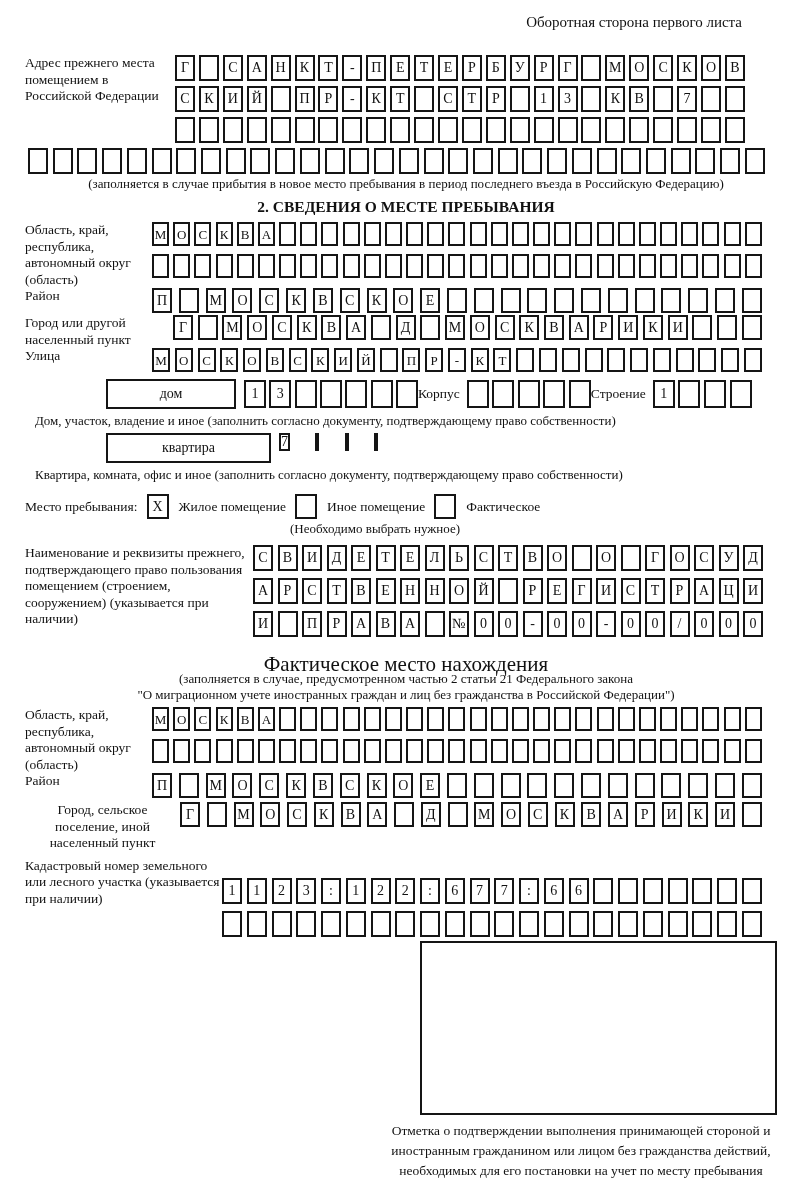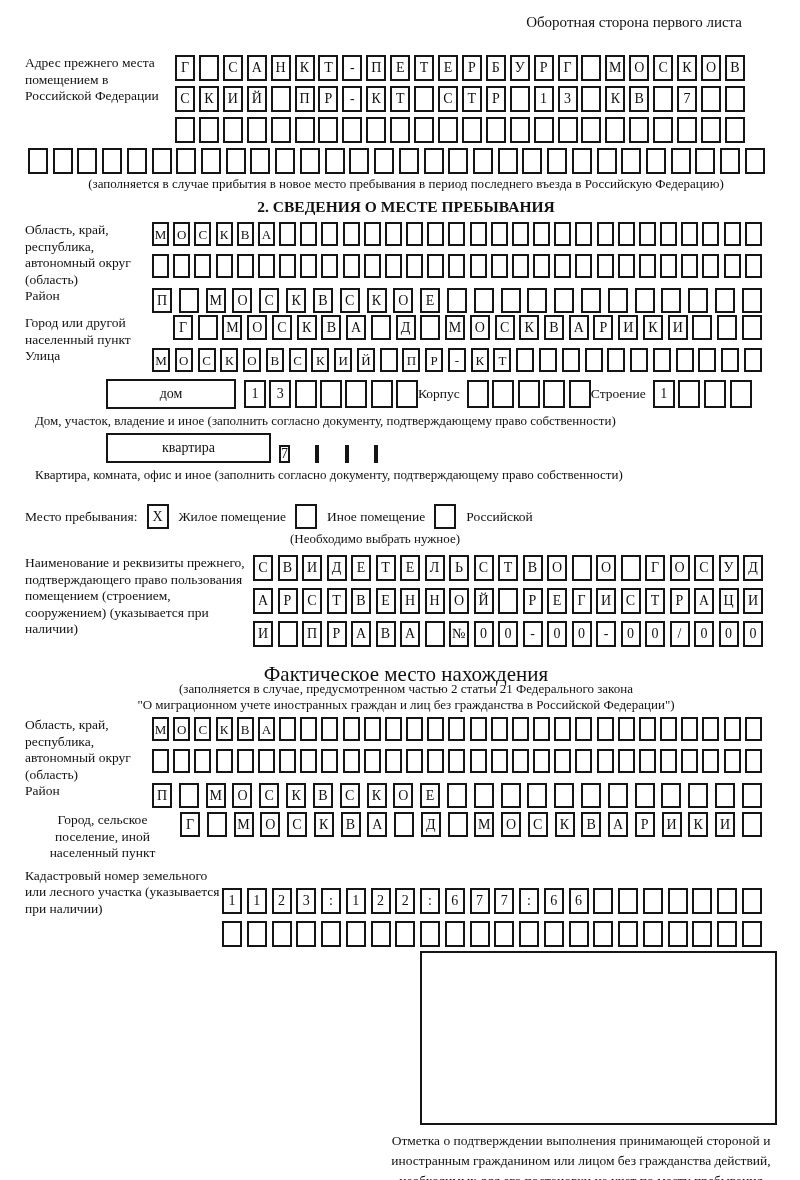--- a/index.html
+++ b/index.html
@@ -69,24 +69,24 @@
   .type-box{box-sizing:border-box;border:2px solid #151515;height:30px;display:flex;
             align-items:center;justify-content:center;font-size:14px;margin-left:41px;}
   .dom-box{width:130px;}
   .kv-box{width:165px;}
   .house-cells{width:174px;margin-left:8px;}
   .korpus-cells{width:124px;margin-left:7px;}
   .stroenie-cells{width:99px;margin-left:7px;}
   .apt-cells{width:99px;margin-left:8px;}
   .house-row .cell{width:22px;height:28px;}
   .inline-lbl{font-size:13.5px;}
-  .apt-row{margin-top:4px;margin-left:40px;display:flex;align-items:flex-end;height:30px;}
+  .apt-row{margin-top:4px;margin-left:40px;display:flex;align-items:flex-start;height:30px;}
 
   
-  .stay-row{margin-top:21px;display:flex;align-items:center;height:25px;font-size:13.5px;}
+  .stay-row{margin-top:11px;display:flex;align-items:center;height:25px;font-size:13.5px;}
   .stay-row .cell{width:22px;height:25px;margin-left:9px;}
   .stay-row .opt{margin-left:10px;}
   .stay-note{width:700px;text-align:center;}
 
   .fact-caption{text-align:center;}
 
   
   .stamp-box{margin-top:4px;margin-left:395px;width:357px;height:174px;
              box-sizing:border-box;border:2px solid #151515;background:#fff;}
   .stamp-caption{margin-top:6px;margin-left:352px;width:408px;text-align:center;
@@ -420,21 +420,21 @@
     </div>
     <div class="caption left mt4">Квартира, комната, офис и иное (заполнить согласно документу, подтверждающему право собственности)</div>
 
     <div class="stay-row">
       <span>Место пребывания:</span>
       <div class="cell">X</div>
       <span class="opt">Жилое помещение</span>
       <div class="cell"></div>
       <span class="opt">Иное помещение</span>
       <div class="cell"></div>
-      <span class="opt">Российской</span>
+      <span class="opt">Фактическое</span>
     </div>
     <div class="caption stay-note mt2">(Необходимо выбрать нужное)</div>
 
     <div class="field mt8">
       <div class="label lbl-doc">Наименование и реквизиты прежнего, подтверждающего право пользования помещением (строением, сооружением) (указывается при наличии)</div>
       <div class="rows">
         <div class="boxrow row-doc">
             <div class="cell">С</div>
             <div class="cell">В</div>
             <div class="cell">И</div>

